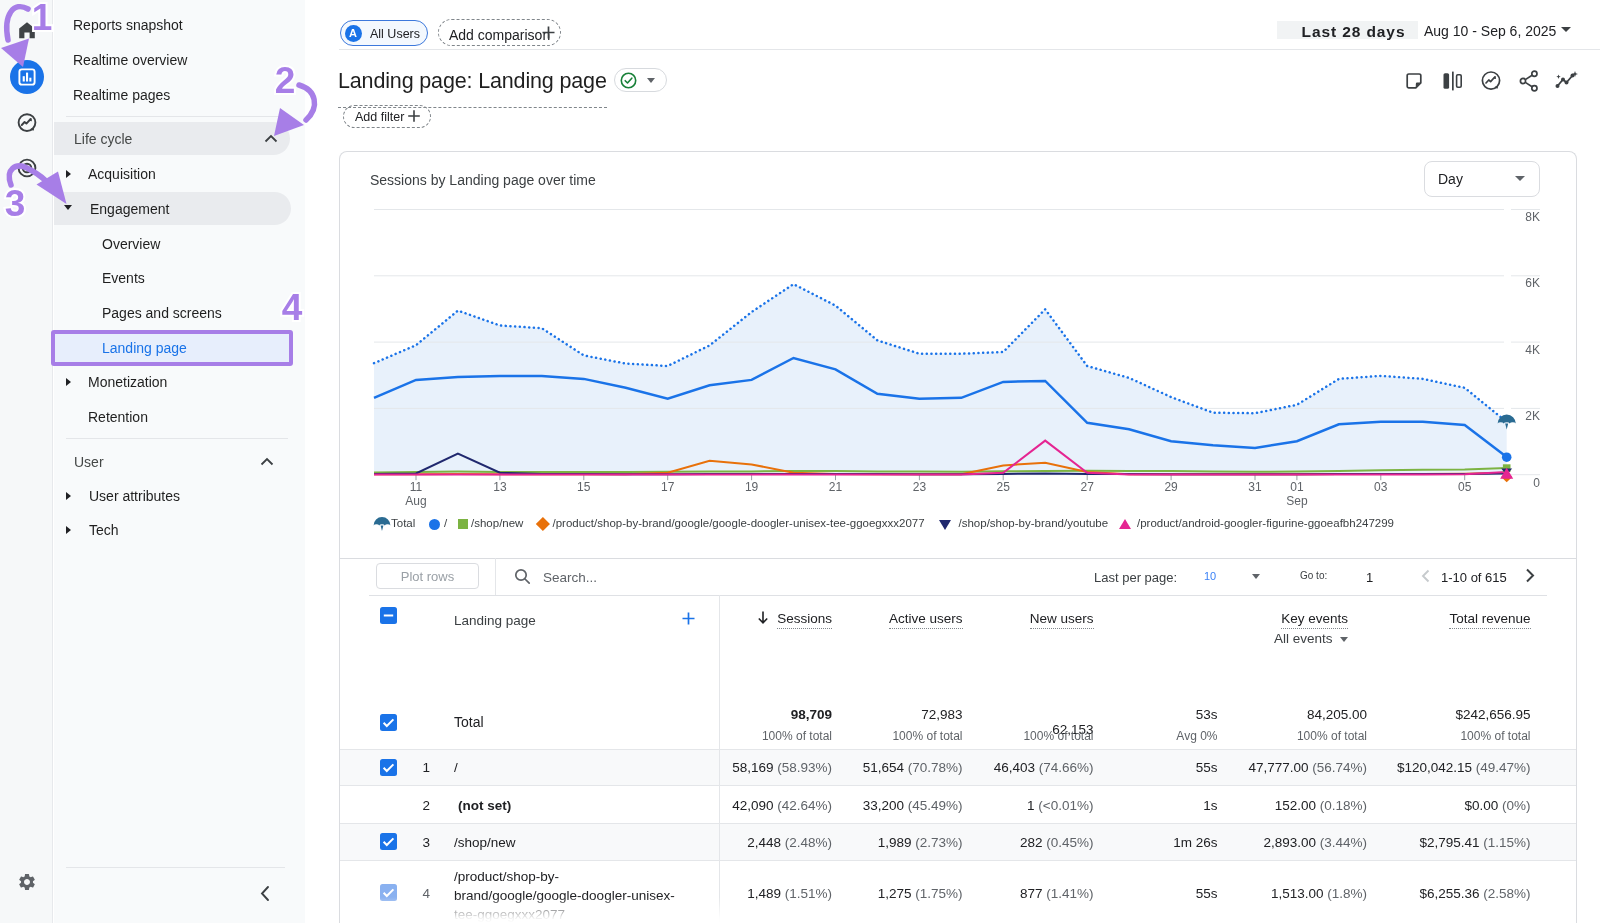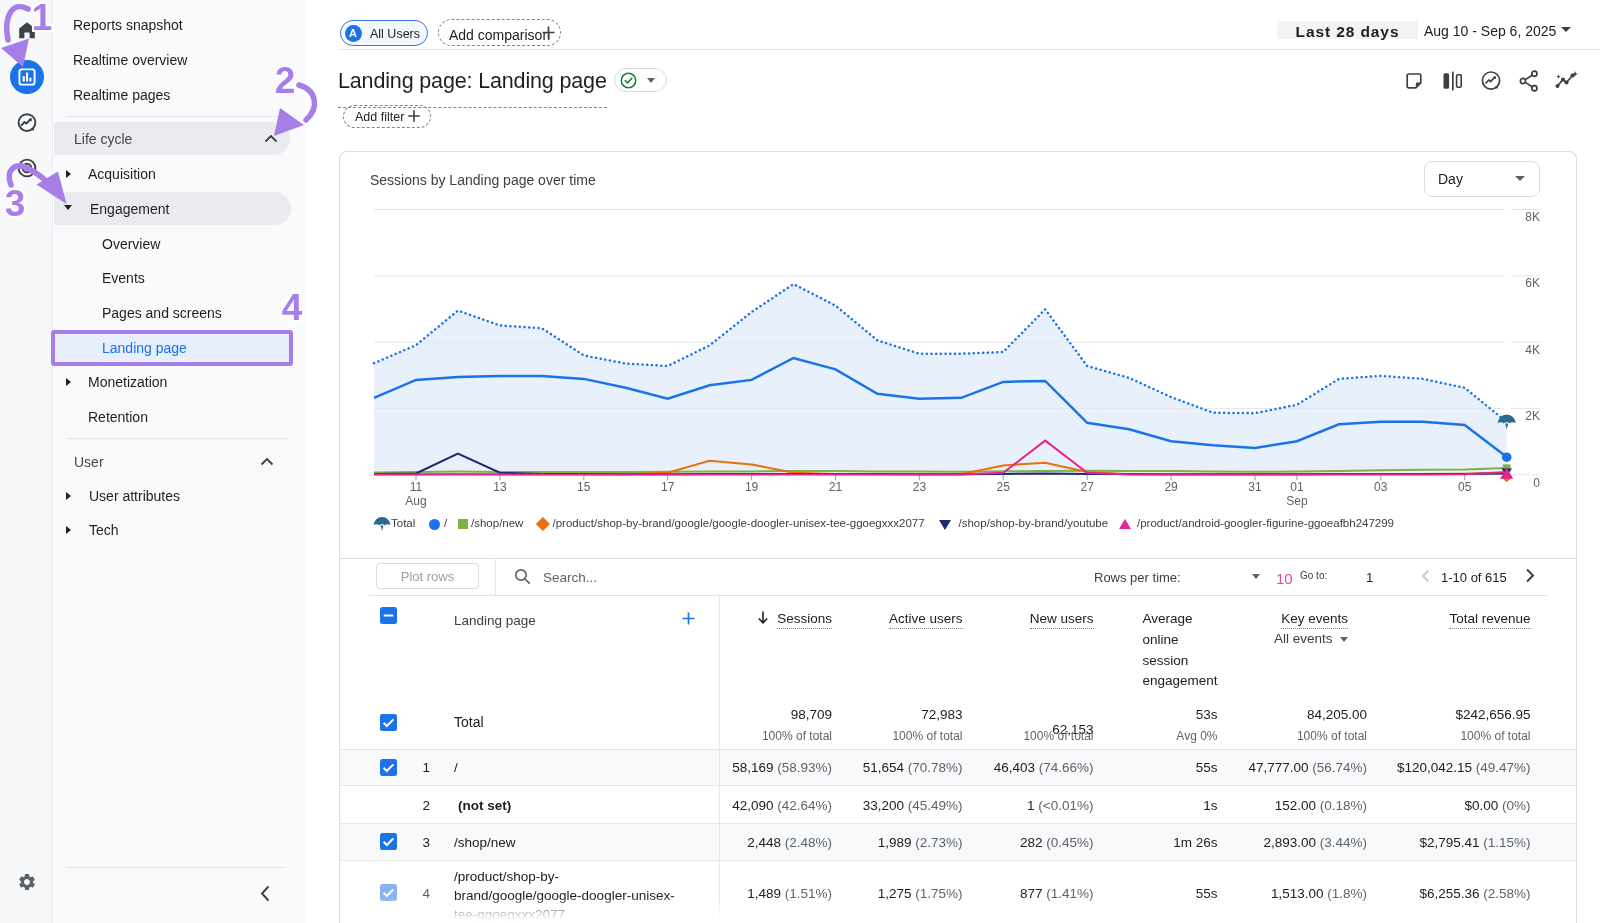--- a/index.html
+++ b/index.html
@@ -98,21 +98,21 @@
 <div class="abs" style="left:344.5px;top:24.5px;width:17px;height:17px;border-radius:50%;background:#1a73e8;color:#fff;font-size:11px;font-weight:700;text-align:center;line-height:17px">A</div>
 <div class="abs" style="left:370px;top:26.5px;font-size:12.5px;font-weight:500;color:#202124">All Users</div>
 
 <div class="abs" style="left:437.5px;top:19px;width:123px;height:27px;border:1.3px dashed #80868b;border-radius:14px"></div>
 <div class="abs" style="left:449px;top:26.5px;font-size:14px;font-weight:500;color:#202124">Add comparison</div>
 <svg class="abs" style="left:541px;top:25px" width="15" height="15" viewBox="0 0 15 15">
       <path d="M7.5 1.5 V13.5 M1.5 7.5 H13.5" stroke="#3c4043" stroke-width="1.7"></path>
     </svg>
 
 <div class="abs" style="left:1277px;top:21px;width:141px;height:18px;background:#f1f3f4"></div>
-<div class="abs" style="left:1277px;top:22.5px;width:141px;text-align:center;font-size:15.5px;font-weight:700;color:#202124;letter-spacing:.9px">Last 28 days</div>
+<div class="abs" style="left:1277px;top:22.5px;width:153px;text-align:center;font-size:15.5px;font-weight:700;color:#202124;letter-spacing:.9px">Last 28 days</div>
 <div class="abs" style="left:1424px;top:23px;font-size:14px;color:#202124">Aug 10 - Sep 6, 2025</div>
 <div class="abs" style="left:1561px;top:27px;width:0;height:0;border-top:5.5px solid #3c4043;border-left:5px solid transparent;border-right:5px solid transparent"></div>
 <div class="hdiv" style="left:339px;top:49px;width:1261px"></div>
 
 <div class="abs" style="left:338px;top:69px;font-size:21.5px;letter-spacing:-0.15px;color:#1f1f1f;border-bottom:1.6px dashed #80868b;padding-bottom:13px">Landing page: Landing page</div>
 
 <div class="abs" style="left:614px;top:68px;width:53px;height:24px;border:1px solid #d7dade;border-radius:12.5px;background:#fff"></div>
 <svg class="abs" style="left:620px;top:71.5px" width="17" height="17" viewBox="0 0 17 17">
       <circle cx="8.5" cy="8.5" r="7.2" fill="none" stroke="#188038" stroke-width="1.6"></circle>
       <polyline points="5.2,8.7 7.5,11 11.8,6.2" fill="none" stroke="#188038" stroke-width="1.6" stroke-linecap="round" stroke-linejoin="round"></polyline>
@@ -252,22 +252,22 @@
 <div class="abs lg" style="left:1137px">/product/android-googler-figurine-ggoeafbh247299</div>
 
 <div class="hdiv" style="left:340px;top:558px;width:1236px;background:#dadce0"></div>
 <div class="abs" style="left:376px;top:562.5px;width:103px;height:26px;border:1px solid #dadce0;border-radius:4px;text-align:center;font-size:13px;font-weight:500;color:#9aa0a6;line-height:25px">Plot rows</div>
 <div class="abs" style="left:494.5px;top:558px;width:1px;height:37px;background:#e4e6e9"></div>
 <svg class="abs" style="left:514px;top:568px" width="17" height="17" viewBox="0 0 17 17">
       <circle cx="7" cy="7" r="5.2" fill="none" stroke="#5f6368" stroke-width="1.7"></circle>
       <line x1="11" y1="11" x2="15.2" y2="15.2" stroke="#5f6368" stroke-width="1.7" stroke-linecap="round"></line>
     </svg>
 <div class="abs" style="left:543px;top:570px;font-size:13.5px;color:#5f6368">Search...</div>
-<div class="abs" style="left:1094px;top:570px;font-size:13px;color:#3c4043">Rows per time:</div>
-<div class="abs" style="left:1276px;top:570px;font-size:15px;color:#ec4899">10</div>
+<div class="abs" style="left:1094px;top:570px;font-size:13px;color:#3c4043">Last per page:</div>
+<div class="abs" style="left:1204px;top:570px;font-size:11px;color:#3b82f6">10</div>
 <div class="abs" style="left:1252px;top:574px;width:0;height:0;border-top:5px solid #5f6368;border-left:4.5px solid transparent;border-right:4.5px solid transparent"></div>
 <div class="abs" style="left:1300px;top:570px;font-size:10px;color:#3c4043">Go to:</div>
 <div class="abs" style="left:1366px;top:570px;font-size:13px;color:#202124">1</div>
 <svg class="abs" style="left:1419px;top:568px" width="14" height="16" viewBox="0 0 14 16">
       <polyline points="9.5,2.5 4,8 9.5,13.5" fill="none" stroke="#c6cacd" stroke-width="1.9"></polyline>
     </svg>
 <div class="abs" style="left:1441px;top:570px;font-size:13px;color:#202124">1-10 of 615</div>
 <svg class="abs" style="left:1522px;top:567px" width="15" height="17" viewBox="0 0 15 17">
       <polyline points="5,2.5 11,8.5 5,14.5" fill="none" stroke="#3c4043" stroke-width="2"></polyline>
     </svg>
@@ -282,32 +282,31 @@
 <div class="colh" style="left:454px;top:613px;color:#3c4043">Landing page</div>
 <svg class="abs" style="left:681px;top:611px" width="15" height="15" viewBox="0 0 15 15">
       <path d="M7.5 1.5 V13.5 M1.5 7.5 H13.5" stroke="#1a73e8" stroke-width="1.7"></path>
     </svg>
 <svg class="abs" style="left:756px;top:610px" width="14" height="15" viewBox="0 0 14 15">
       <path d="M7 1.5 V12 M2.8 8.5 L7 12.8 L11.2 8.5" fill="none" stroke="#202124" stroke-width="1.6"></path>
     </svg>
 <div class="colh cell-r" style="right:768px;top:611px"><span class="du">Sessions</span></div>
 <div class="colh cell-r" style="right:637.5px;top:611px"><span class="du">Active users</span></div>
 <div class="colh cell-r" style="right:506.5px;top:611px"><span class="du">New users</span></div>
-<div class="colh cell-r" style="right:382.5px;top:609px;line-height:20.8px;font-weight:500">Average<br>online<br>session<br>engagement</div>
 <div class="colh cell-r" style="right:252px;top:611px"><span class="du">Key events</span></div>
 <div class="cell-r abs" style="right:252px;top:631px;font-size:13.5px;color:#3c4043;white-space:nowrap">All events&nbsp;&nbsp;<span class="caret" style="margin-bottom:1.5px"></span></div>
 <div class="colh cell-r" style="right:69.5px;top:611px"><span class="du">Total revenue</span></div>
 
 <div class="cb" style="left:380px;top:714px">
       <svg width="17" height="17" viewBox="0 0 17 17">
         <polyline points="3.6,8.8 6.8,12 13.4,5.4" fill="none" stroke="#fff" stroke-width="2"></polyline>
       </svg>
     </div>
 <div class="abs num" style="left:454px;top:714px;font-size:14px">Total</div>
-<div class="cell-r num" style="right:768px;top:707px;font-weight:400">98,709</div>
+<div class="cell-r num" style="right:768px;top:707px;font-weight:700">98,709</div>
     <div class="cell-r sub" style="right:768px;top:729px">100% of total</div>
 <div class="cell-r num" style="right:637.5px;top:707px;font-weight:500">72,983</div>
     <div class="cell-r sub" style="right:637.5px;top:729px">100% of total</div>
 <div class="cell-r num" style="right:506.5px;top:722px;font-weight:500">62,153</div>
     <div class="cell-r sub" style="right:506.5px;top:729px">100% of total</div>
 <div class="cell-r num" style="right:382.5px;top:707px;font-weight:500">53s</div>
     <div class="cell-r sub" style="right:382.5px;top:729px">Avg 0%</div>
 <div class="cell-r num" style="right:233px;top:707px;font-weight:500">84,205.00</div>
     <div class="cell-r sub" style="right:233px;top:729px">100% of total</div>
 <div class="cell-r num" style="right:69.5px;top:707px;font-weight:500">$242,656.95</div>

